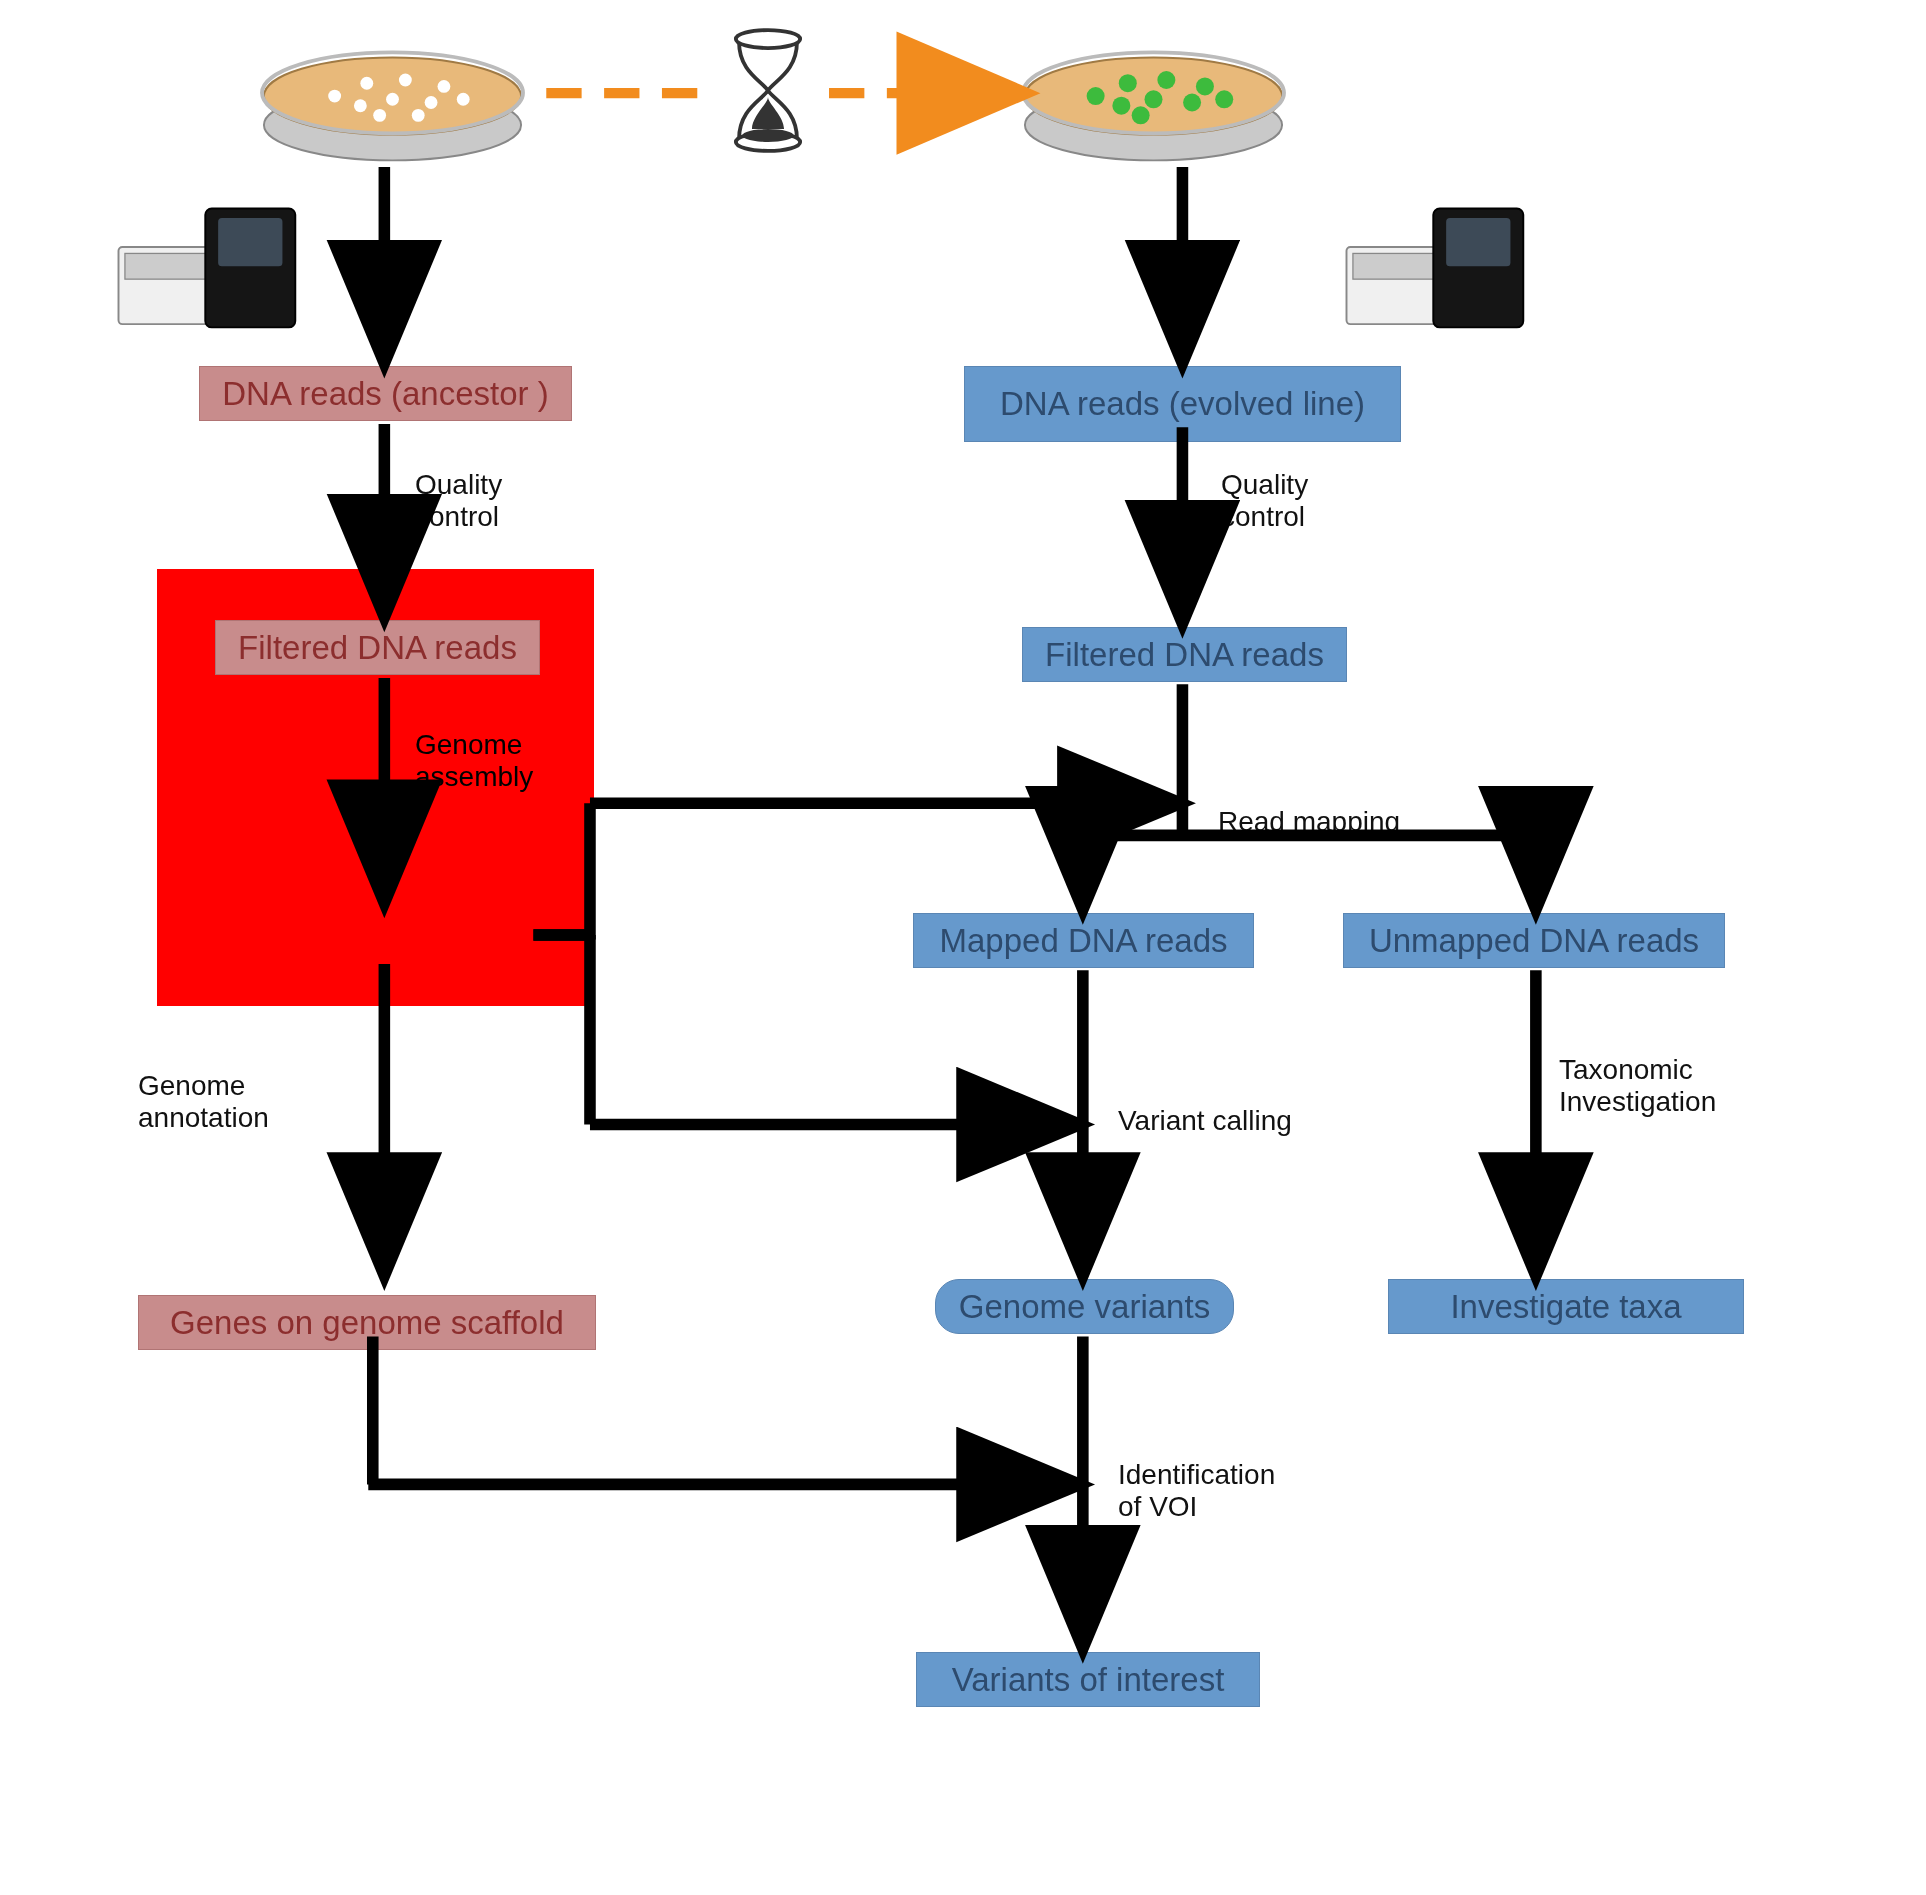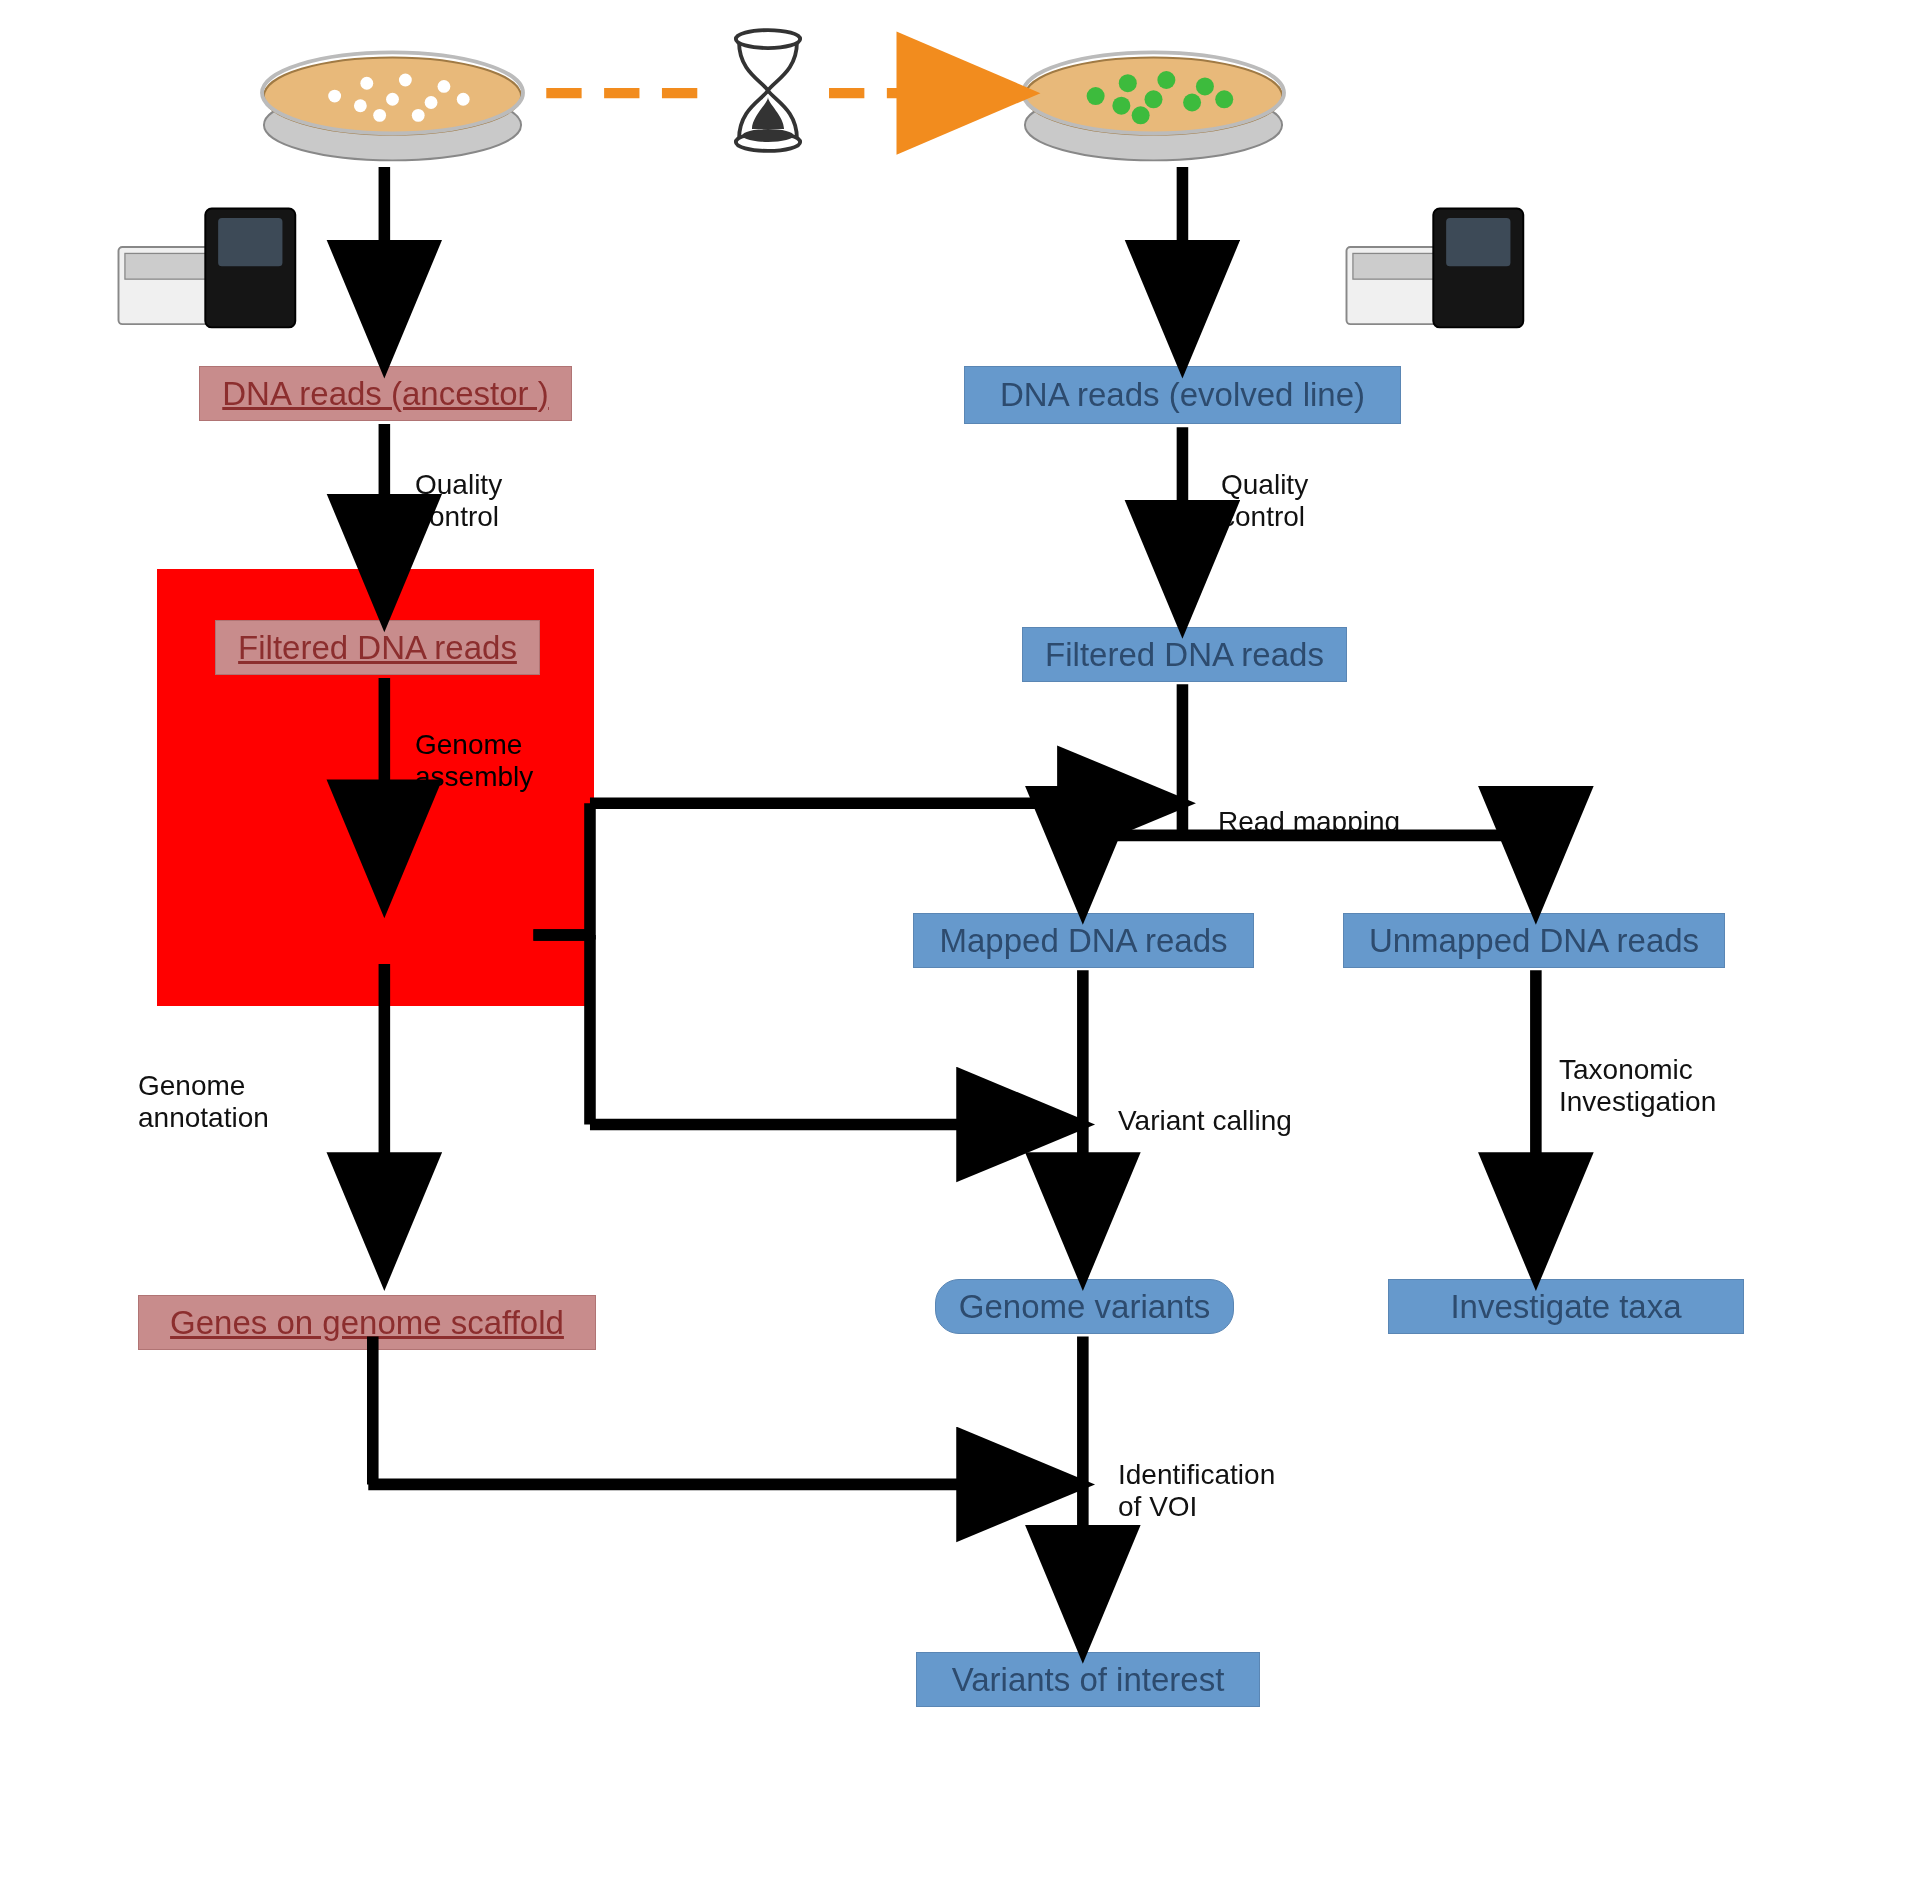--- a/index.html
+++ b/index.html
@@ -22,21 +22,20 @@
     align-items: center;
     justify-content: center;
     font-size: 33px;
     padding: 5.1px 13px;
     white-space: nowrap;
   }
   .node.ancestor {
     background: #c88c8c;
     border-color: #b07474;
     color: #8c2e2e;
-    text-decoration: underline;
   }
   .node.evolved {
     background: #6699cc;
     border-color: #5a86b4;
     color: #2d4b6e;
   }
   .highlight-box {
     position: absolute;
     background: #ff0000;
   }
@@ -134,21 +133,21 @@
 
   <div class="highlight-box" style="left:157px; top:569px; width:437px; height:437px;"></div>
 
   <div class="node ancestor" style="left:199px; top:366px; width:373px; height:55px;">DNA reads (ancestor )</div>
 
   <div class="node ancestor" style="left:215px; top:620px; width:325px; height:55px;">Filtered DNA reads</div>
 
 
   <div class="node ancestor" style="left:138px; top:1279px; width:458px; height:55px;margin-top:16px;">Genes on genome scaffold</div>
 
-  <div class="node evolved" style="left:964px; top:366px; width:437px; height:58px;">DNA reads (evolved  line)</div>
+  <div class="node evolved" style="left:964px; top:366px; width:437px; height:76px;">DNA reads (evolved  line)</div>
 
   <div class="node evolved" style="left:1022px; top:627px; width:325px; height:55px;">Filtered DNA reads</div>
 
   <div class="node evolved" style="left:913px; top:913px; width:341px; height:55px;">Mapped DNA reads</div>
 
   <div class="node evolved" style="left:1343px; top:913px; width:382px; height:55px;">Unmapped DNA reads</div>
 
   <div class="node evolved" style="left:935px; top:1279px; width:299px; height:55px;border-radius:24px;">Genome variants</div>
 
   <div class="node evolved" style="left:1388px; top:1279px; width:356px; height:55px;">Investigate taxa</div>

